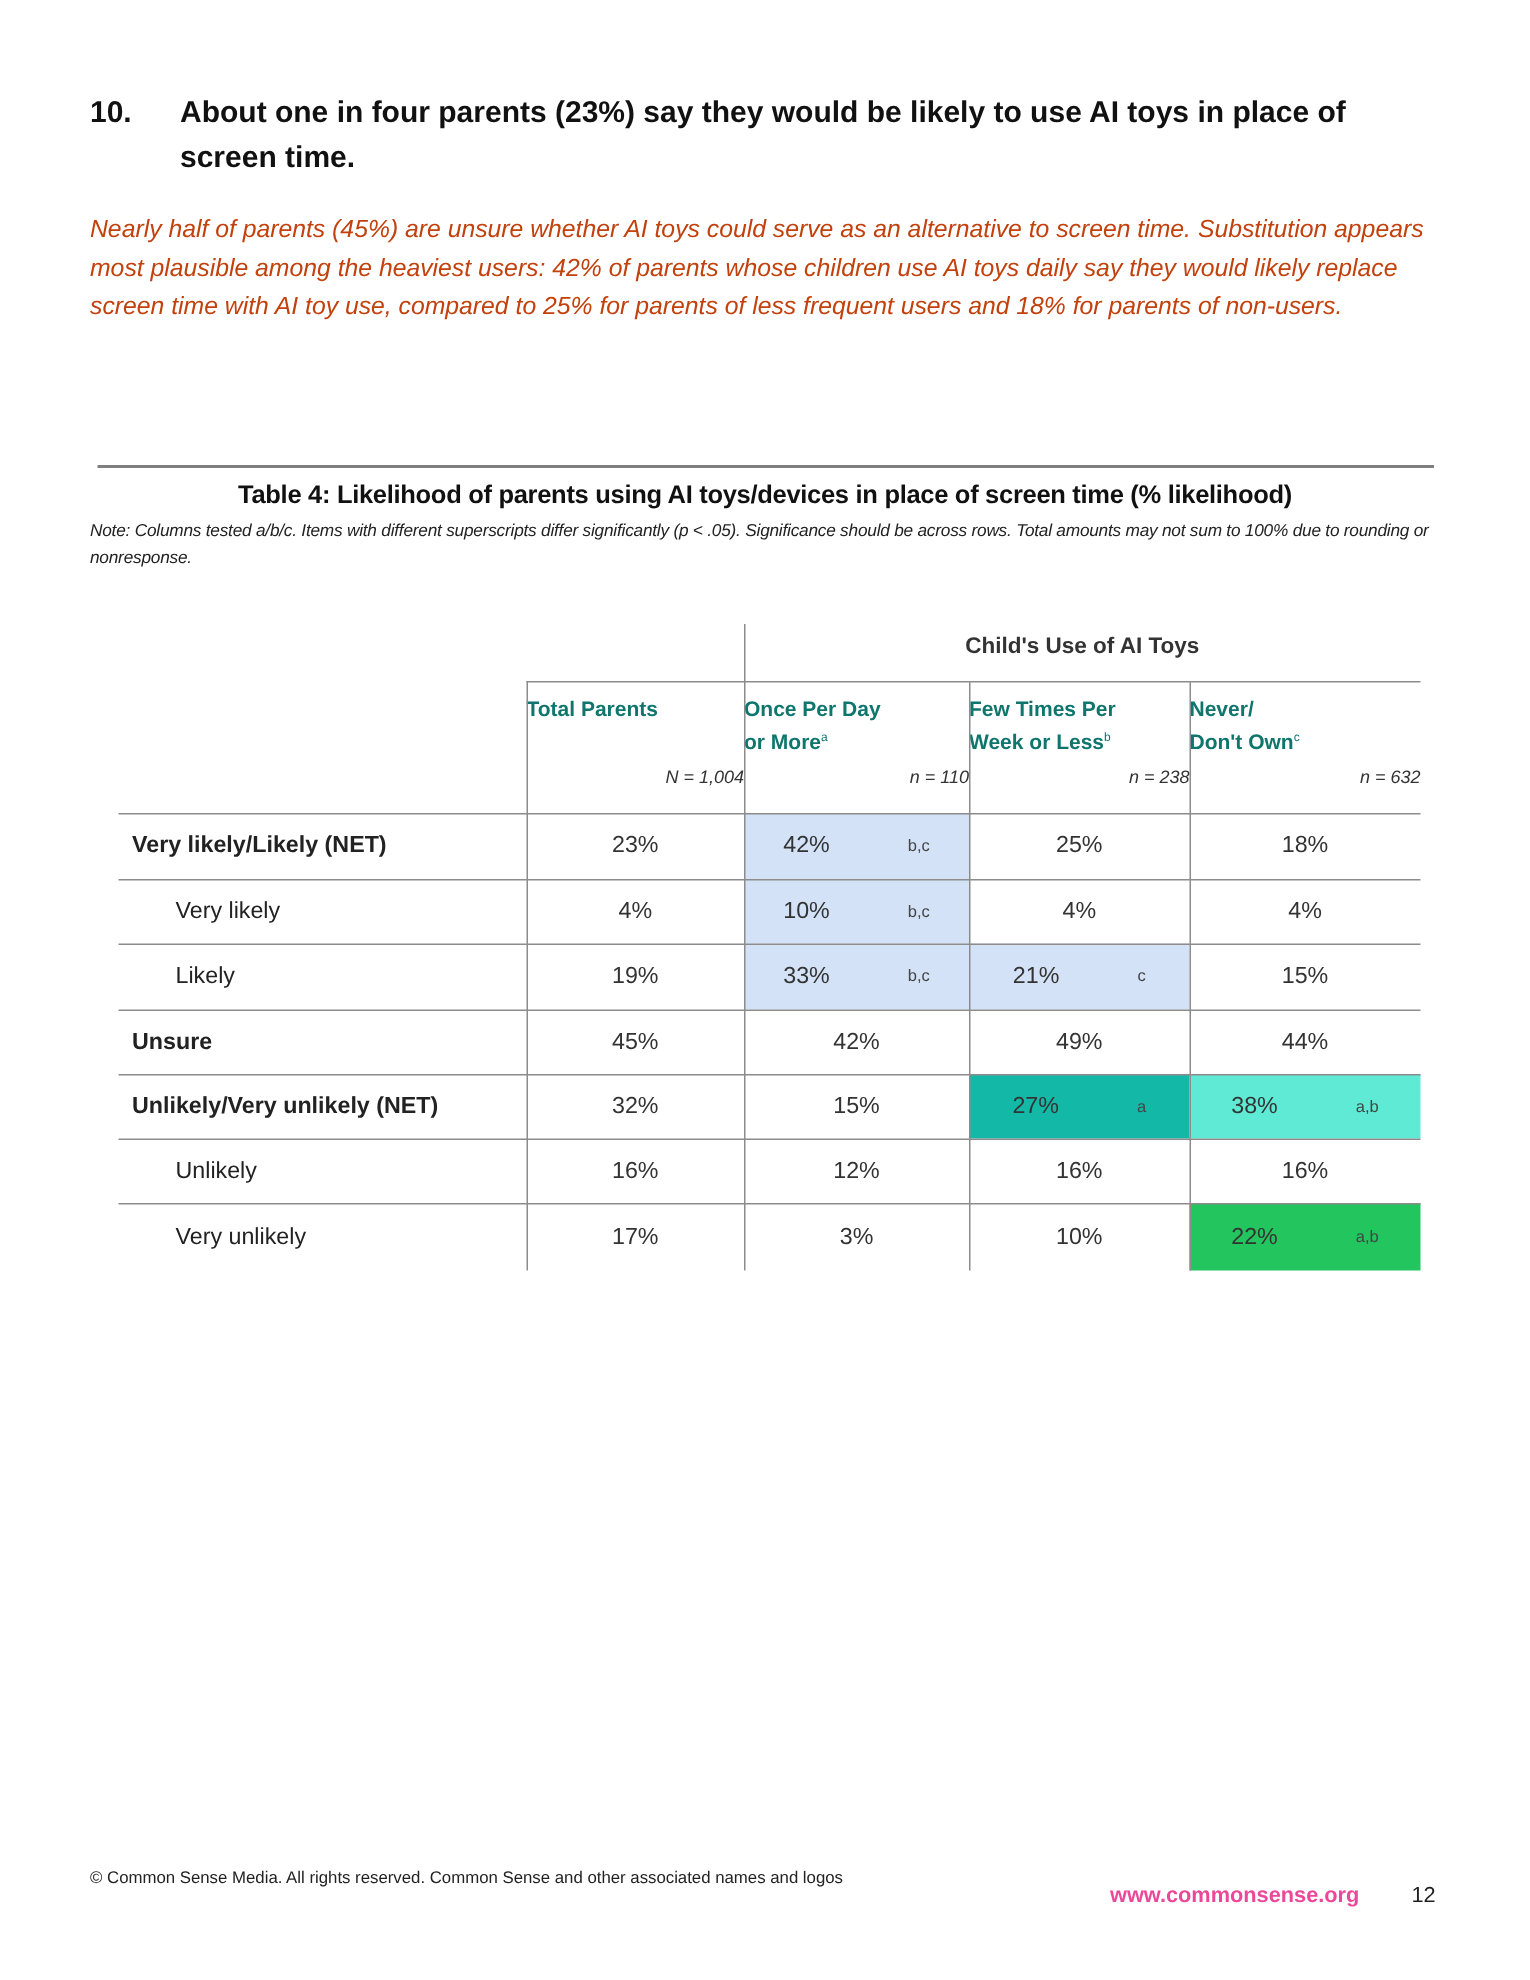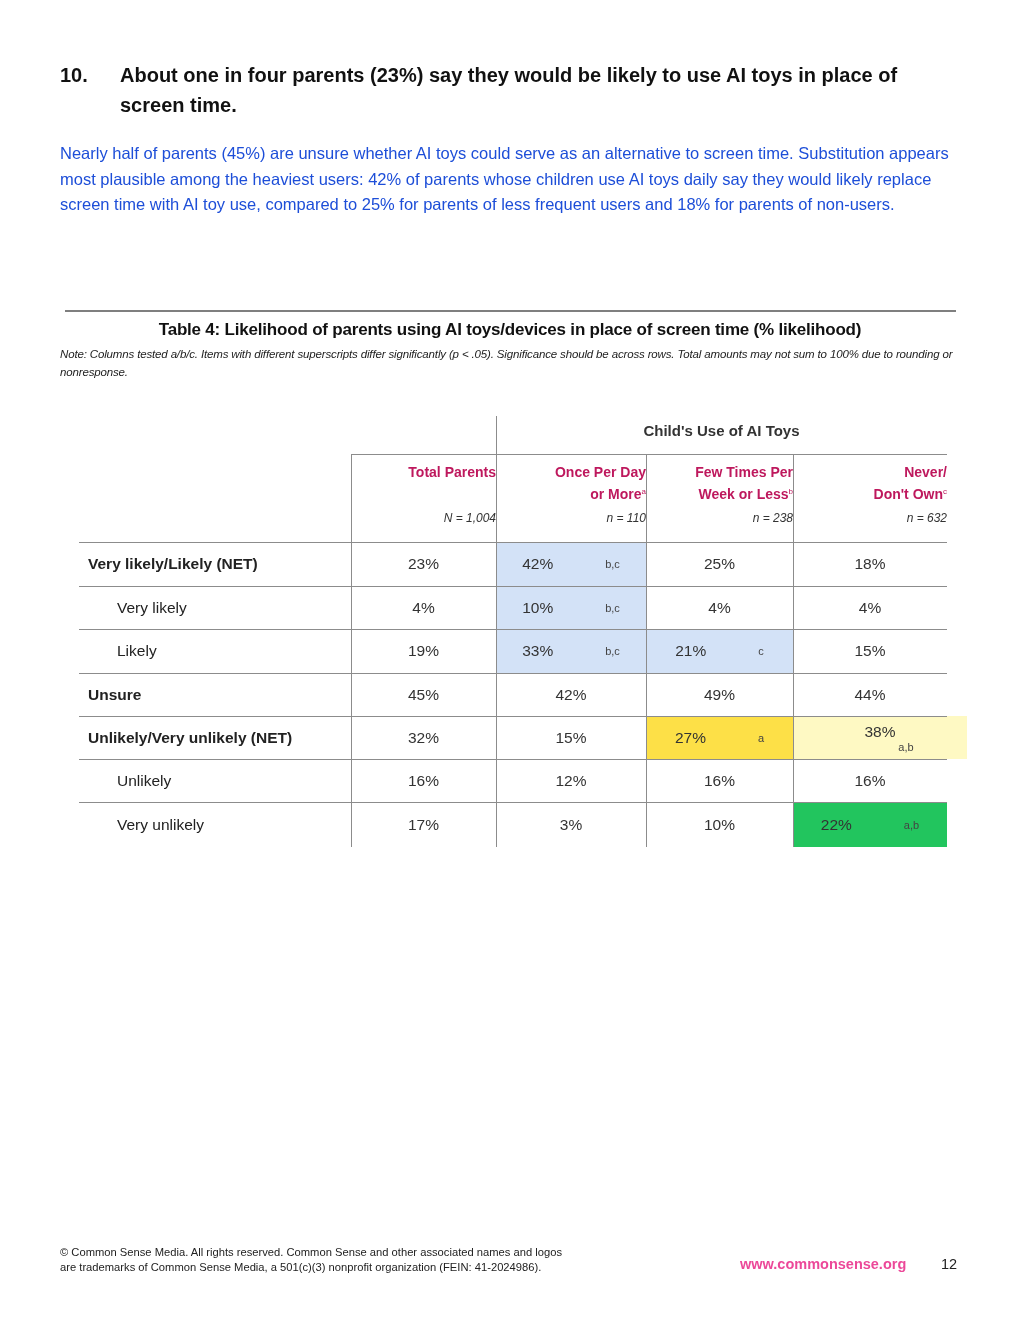--- a/index.html
+++ b/index.html
@@ -8,21 +8,21 @@
     font-family: "Liberation Sans", sans-serif; color: #1a1a1a;
   }
   .heading {
     position: absolute; left: 60px; top: 60px; width: 880px;
     font-weight: bold; font-size: 20px; line-height: 30px; color: #111;
   }
   .heading .num { position: absolute; left: 0; top: 0; }
   .heading .text { margin-left: 60px; display: block; }
   .intro {
     position: absolute; left: 60px; top: 141px; width: 900px;
-    font-size: 16.5px; line-height: 25.5px; color: #1d4ed8;
+    font-size: 16.5px; line-height: 25.5px; color: #c2410c; font-style: italic;
   }
   .rule {
     position: absolute; left: 65px; top: 310px; width: 891px; height: 0;
     border-top: 2px solid #7f7f7f;
   }
   .table-title {
     position: absolute; left: 60px; top: 318px; width: 900px;
     font-weight: bold; font-size: 17px; line-height: 24px; color: #111;
     letter-spacing: -0.2px;
     text-align: center;
@@ -34,21 +34,21 @@
   }
   
   .tbl { position: absolute; left: 79px; top: 416px; width: 868px; }
   .cell { position: absolute; box-sizing: border-box; display: flex; align-items: center; justify-content: center; font-size: 15.5px; color: #333; }
   .hl { background: #d3e2f7; }
   .rowlabel { justify-content: flex-start; padding-left: 9px; color: #222; }
   .rowlabel.bold { font-weight: bold; }
   .rowlabel.indent { padding-left: 38px; }
   sup.sig { font-size: 11px; vertical-align: 6px; margin-left: 8px; color: #444; padding-left: 44px; }
   .hdr-group { position: absolute; font-weight: bold; font-size: 15px; color: #333; text-align: center; }
-  .hdr-col { position: absolute; text-align: right; font-weight: bold; font-size: 14px; line-height: 20px; color: #be185d; }
+  .hdr-col { position: absolute; text-align: left; font-weight: bold; font-size: 14px; line-height: 20px; color: #0f766e; }
   .hdr-col sup { font-size: 8px; vertical-align: 5px; font-weight: normal; }
   .hdr-n { position: absolute; text-align: right; font-style: italic; font-size: 12px; color: #333; }
   .hline { position: absolute; height: 0; border-top: 1px solid #8c8c8c; }
   .vline { position: absolute; width: 0; border-left: 1px solid #8c8c8c; }
   .footer-left {
     position: absolute; left: 60px; top: 1245px; width: 600px;
     font-size: 11.2px; line-height: 15px; color: #222;
   }
   .footer-url {
     position: absolute; left: 740px; top: 1256px; font-weight: bold; font-size: 14.5px; color: #ec4899;
@@ -149,25 +149,25 @@
     <div class="cell" style="left: 714px; width: 154px; top: 257px; height: 43px;">
       <span>44%</span>
     </div>
     <div class="cell rowlabel bold" style="left: 0px; width: 272px; top: 300px; height: 43px;">Unlikely/Very unlikely (NET)</div>
     <div class="cell" style="left: 272px; width: 145px; top: 300px; height: 43px;">
       <span>32%</span>
     </div>
     <div class="cell" style="left: 417px; width: 150px; top: 300px; height: 43px;">
       <span>15%</span>
     </div>
-    <div class="cell hl" style="left: 567px; width: 147px; top: 300px; height: 43px; background: #fde047; align-items: center;">
+    <div class="cell hl" style="left: 567px; width: 147px; top: 300px; height: 43px; background: #14b8a6; align-items: center;">
       <span>27%</span>
       <sup class="sig">a</sup>
     </div>
-    <div class="cell hl" style="left: 714px; width: 174px; top: 300px; height: 43px; background: #fef9c3; flex-direction: column;">
+    <div class="cell hl" style="left: 714px; width: 154px; top: 300px; height: 43px; background: #5eead4;">
       <span>38%</span>
       <sup class="sig">a,b</sup>
     </div>
     <div class="cell rowlabel indent" style="left: 0px; width: 272px; top: 343px; height: 43px;">Unlikely</div>
     <div class="cell" style="left: 272px; width: 145px; top: 343px; height: 43px;">
       <span>16%</span>
     </div>
     <div class="cell" style="left: 417px; width: 150px; top: 343px; height: 43px;">
       <span>12%</span>
     </div>
@@ -200,16 +200,15 @@
     <div class="hline" style="left: 0px; width: 868px; top: 343px;"></div>
     <div class="hline" style="left: 0px; width: 868px; top: 386px;"></div>
     <div class="vline" style="left: 272px; top: 38px; height: 393px;"></div>
     <div class="vline" style="left: 417px; top: 0px; height: 431px;"></div>
     <div class="vline" style="left: 567px; top: 38px; height: 393px;"></div>
     <div class="vline" style="left: 714px; top: 38px; height: 393px;"></div>
   </div>
 
 <div class="footer-left">
   <div>©  Common Sense Media. All rights reserved. Common Sense and other associated names and logos</div>
-  <div>are trademarks of Common Sense Media, a 501(c)(3) nonprofit organization (FEIN: 41-2024986).</div>
 </div>
 <div class="footer-url">www.commonsense.org</div>
 <div class="footer-page">12</div>
 
 </body></html>

